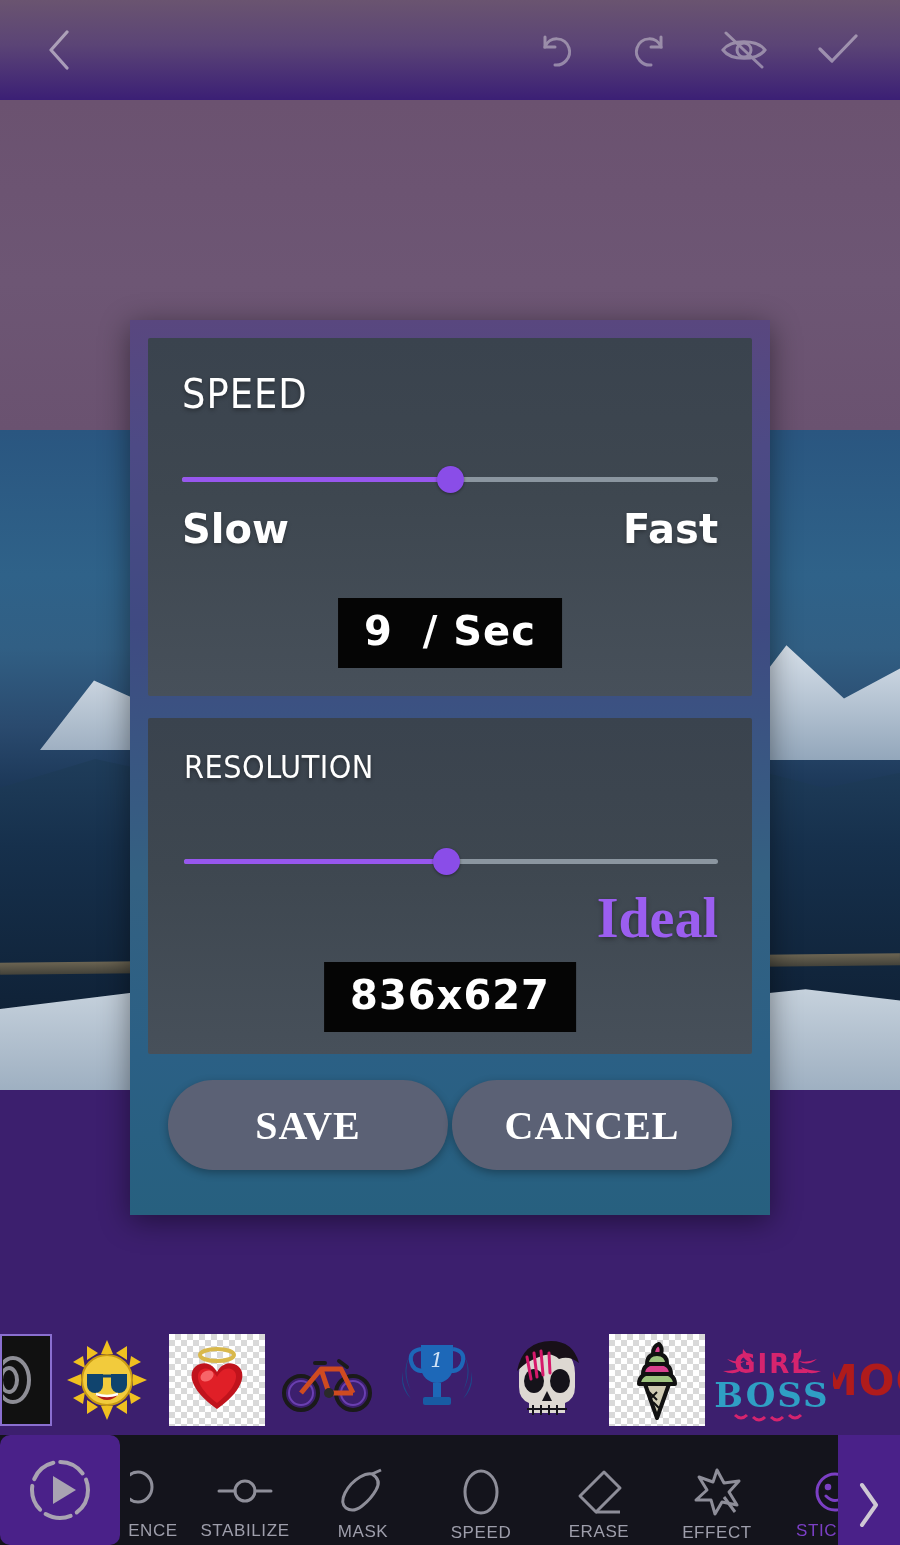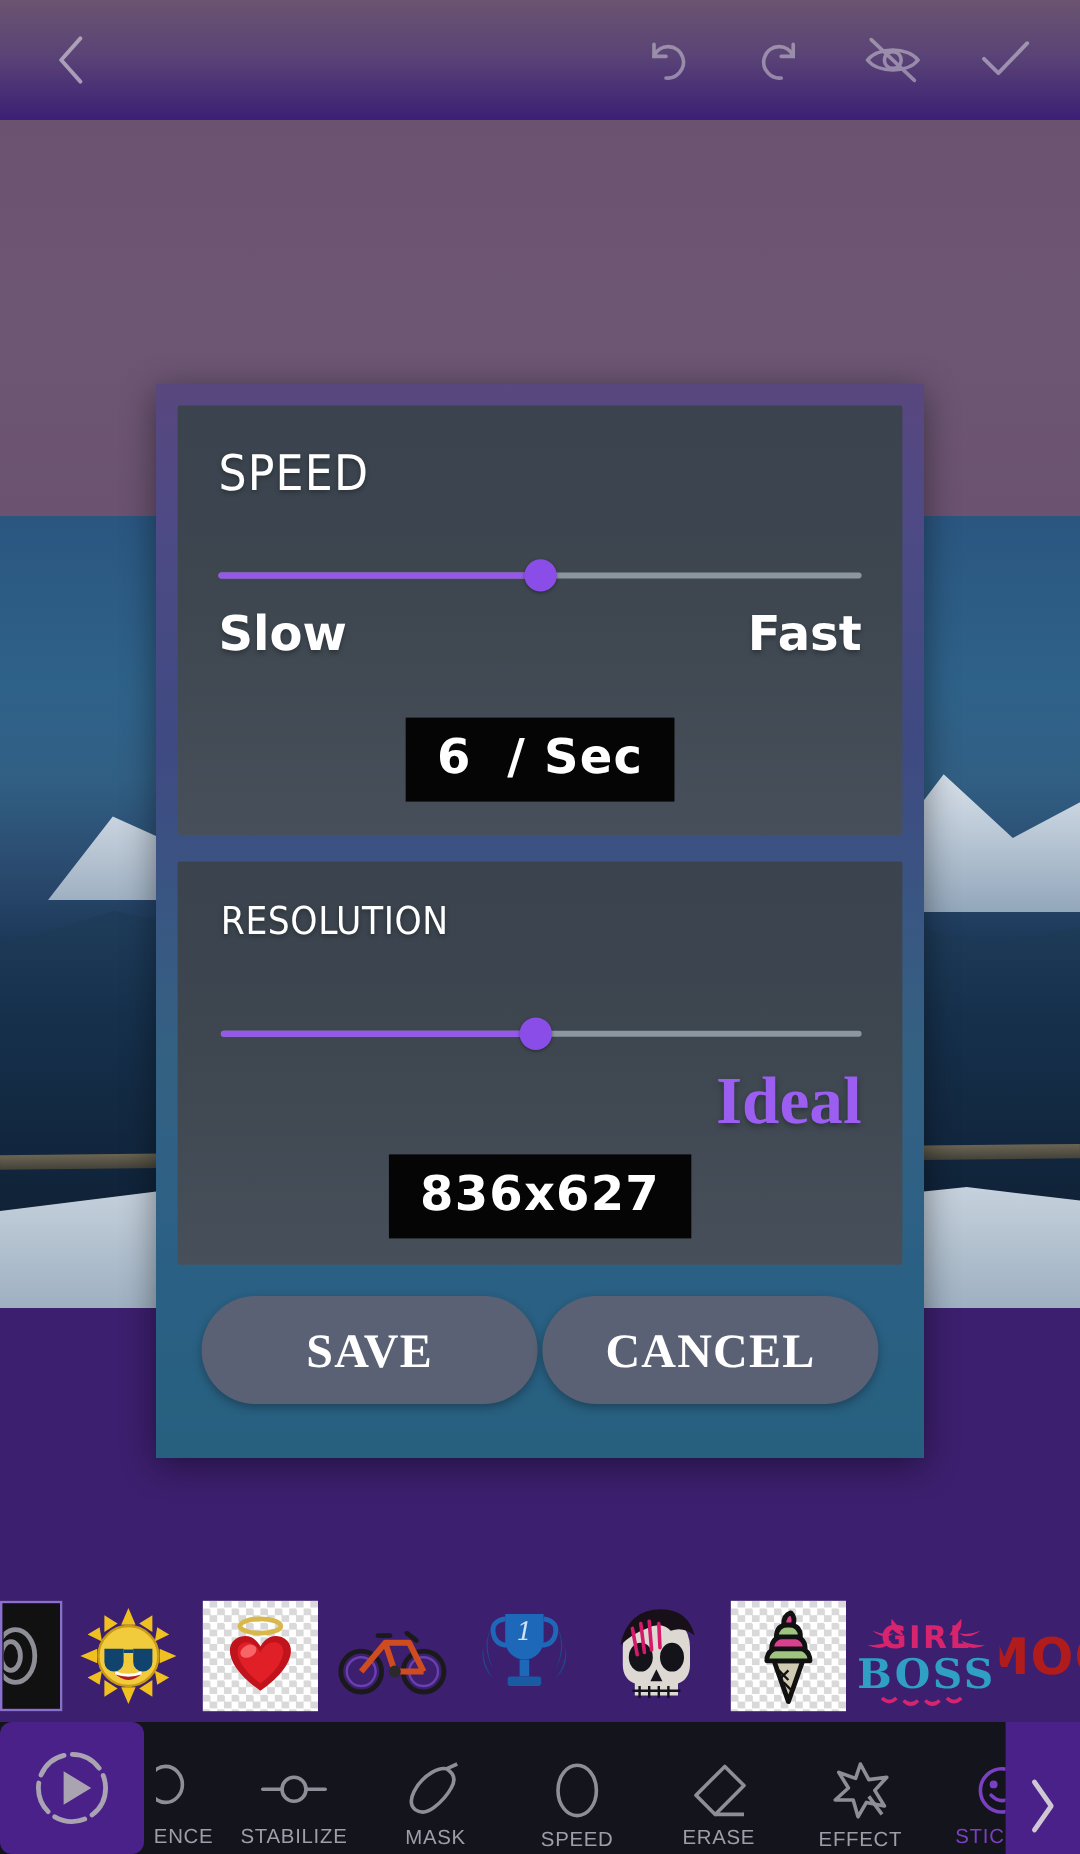--- a/index.html
+++ b/index.html
@@ -271,21 +271,21 @@
       <div class="slider-wrap">
         <div class="track"></div>
         <div class="track-fill" id="speed-fill" style="width: 50%; background: rgb(151, 87, 238);"></div>
         <div class="thumb" id="speed-thumb" style="left: 50%; background: rgb(138, 77, 232);"></div>
       </div>
       <div class="endlabels">
         <div class="endlabel">Slow</div>
         <div class="endlabel">Fast</div>
       </div>
       <div class="value-box vb-speed">
-        <span>6  / Sec</span>
+        <span>9  / Sec</span>
       </div>
     </div>
 
     <div class="panel panel-res">
       <div class="panel-title small">RESOLUTION</div>
       <div class="slider-wrap res">
         <div class="track"></div>
         <div class="track-fill" id="res-fill" style="width: 49%; background: rgb(151, 87, 238);"></div>
         <div class="thumb" id="res-thumb" style="left: 49%; background: rgb(138, 77, 232);"></div>
       </div>

